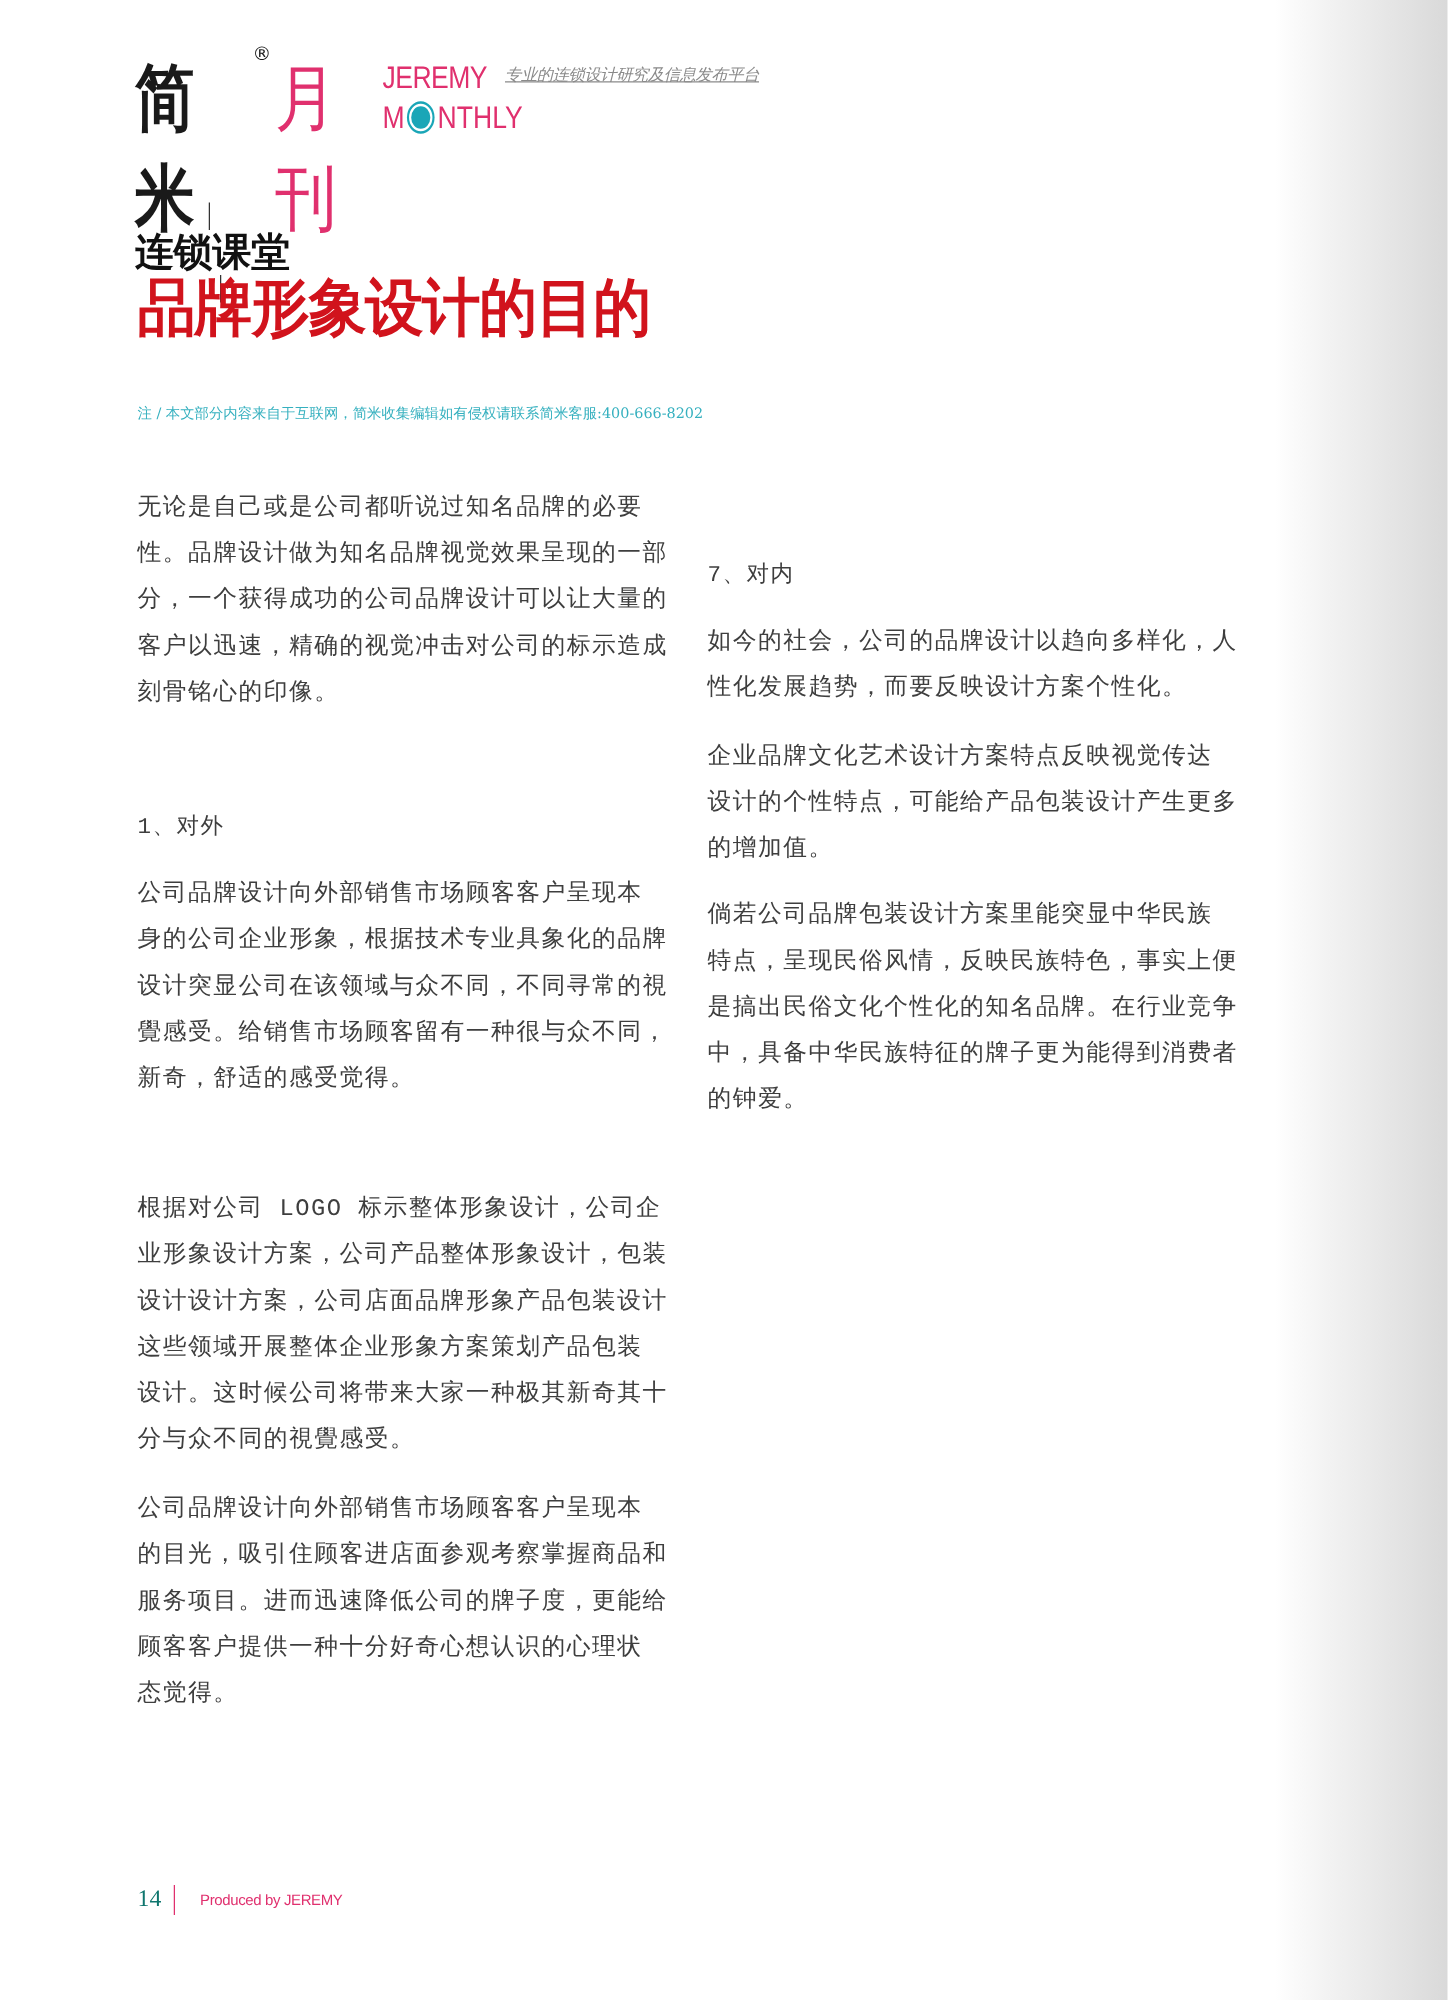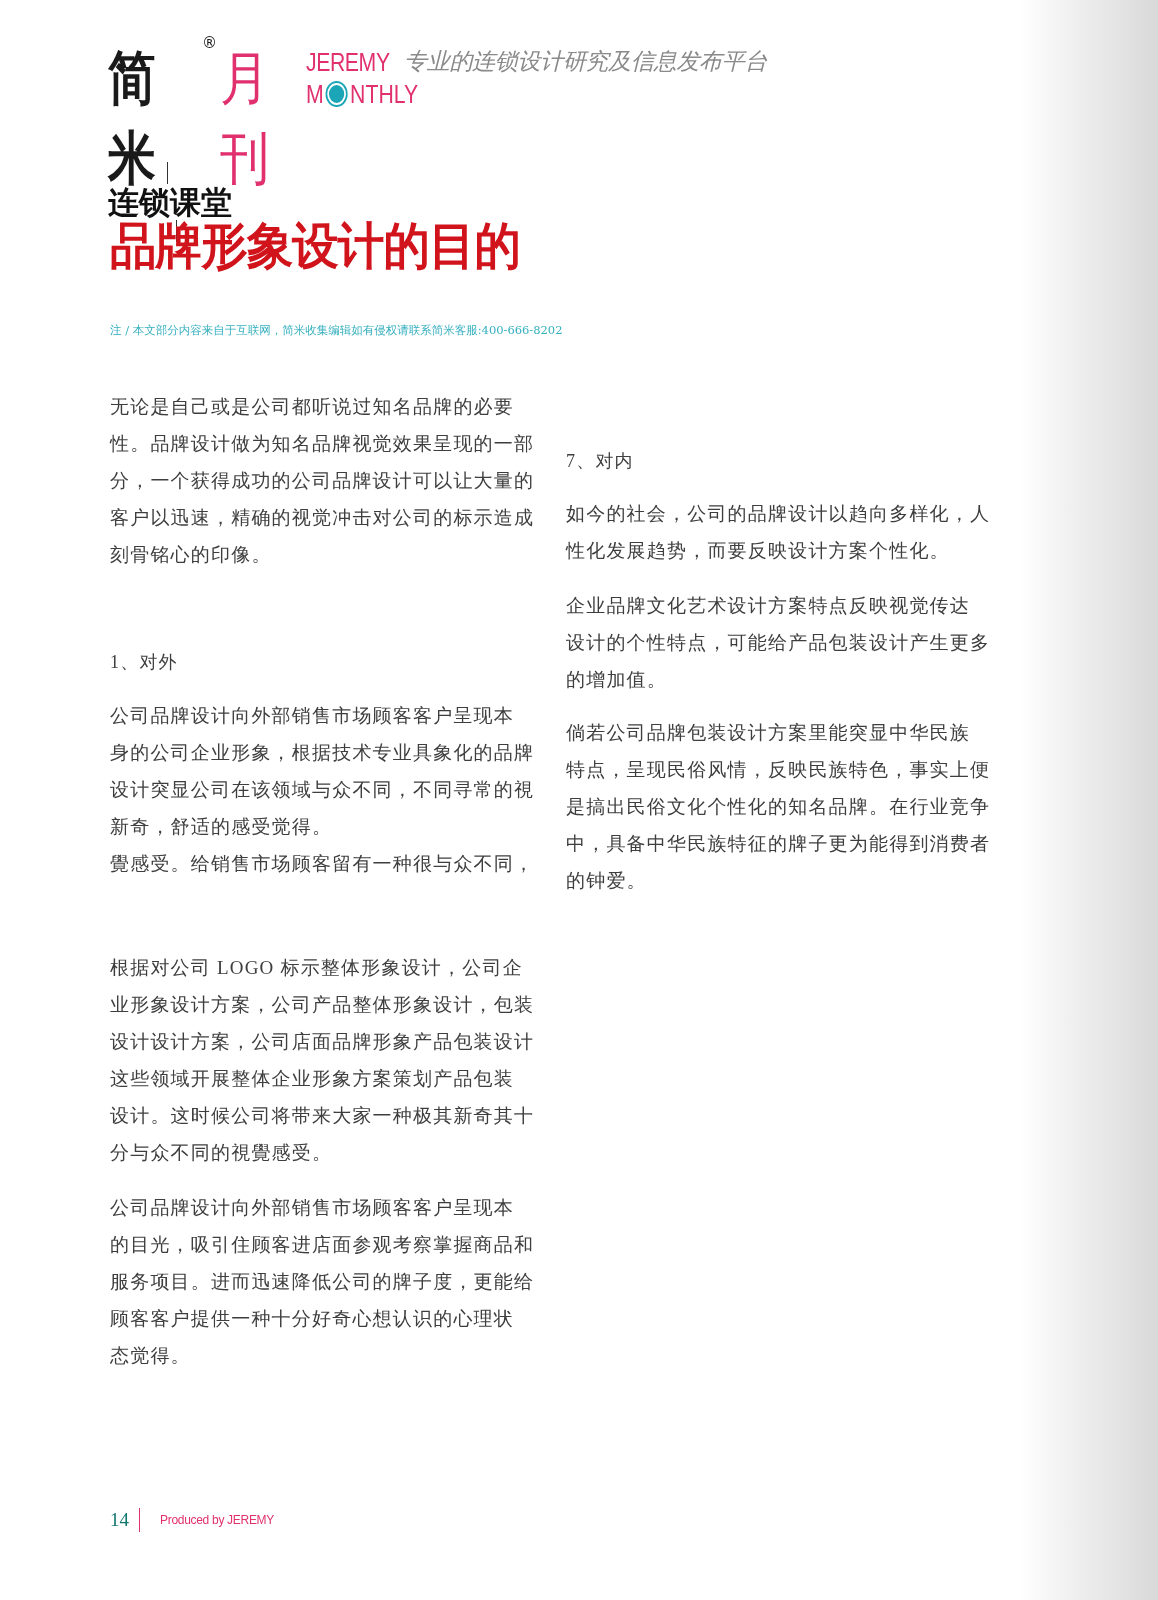--- a/index.html
+++ b/index.html
@@ -10,31 +10,31 @@
     color: #3a3a3a;
   }
   .abs { position: absolute; }
   
   .logo-jm { left: 108px; top: 38px; font-size: 58px; font-weight: bold; color: #1a1a1a; letter-spacing: -4px; line-height: 80px; font-family: "DejaVu Sans", sans-serif; transform: scaleX(0.82); transform-origin: left; }
   .logo-reg { left: 202px; top: 34px; font-size: 15px; color: #1a1a1a; line-height: 18px; }
   .logo-yk { left: 220px; top: 38px; font-size: 58px; color: #e0306e; line-height: 80px; letter-spacing: -4px; transform: scaleX(0.85); transform-origin: left; }
   .logo-jeremy { left: 306px; top: 48px; font-size: 25px; color: #e0306e; font-family: "Liberation Sans", sans-serif; line-height: 28px; letter-spacing: -0.5px; transform: scaleX(0.85); transform-origin: left; }
   .logo-monthly { left: 306px; top: 80px; font-size: 25px; color: #e0306e; font-family: "Liberation Sans", sans-serif; line-height: 28px; display: flex; align-items: center; transform: scaleX(0.85); transform-origin: left; }
   .logo-dot { display: inline-block; width: 18px; height: 18px; border-radius: 50%; background: #1aa6b7; border: 2px solid #fff; box-shadow: 0 0 0 2px #1aa6b7; margin: 0 5px 0 4px; }
-  .tagline { left: 404px; top: 48px; font-size: 23px; color: #8a8a8a; line-height: 26px; font-style: italic; letter-spacing: -0.3px; }
+  .tagline { left: 404px; top: 48px; font-size: 13px; color: #8a8a8a; line-height: 26px; font-style: italic; letter-spacing: -0.3px; text-decoration: underline; }
 
   
   .section-label { left: 108px; top: 162px; font-size: 31px; font-weight: bold; color: #111; line-height: 36px; font-family: "DejaVu Serif", serif; display: flex; align-items: center; flex-direction: column; }
   .section-label .bar { display: inline-block; width: 1px; height: 22px; background: #333; margin: 0 12px 0 6px; }
   .section-label .bar.right { margin: 0 0 0 12px; }
   .title { left: 110px; top: 210px; font-size: 50px; font-weight: bold; color: #d1131c; line-height: 72px; letter-spacing: -1px; font-family: "DejaVu Serif", serif; transform: scaleX(0.93); transform-origin: left; }
   .note { left: 110px; top: 322px; font-size: 11.5px; color: #35b0bf; line-height: 16px; font-family: "DejaVu Serif", serif; }
 
   
-  .col { position: absolute; font-size: 19px; line-height: 37px; color: #3e3e3e; font-family: Liberation Serif, serif; letter-spacing: 1.2px; text-align: justify; }
+  .col { position: absolute; font-size: 19px; line-height: 37px; color: #3e3e3e; font-family: Liberation Mono, monospace; letter-spacing: 1.2px; text-align: justify; }
   .col p { margin: 0; }
   .left { left: 110px; width: 430px; }
   .right { left: 566px; width: 430px; }
   .heading { font-size: 18px; }
 
   
   .footer { left: 110px; top: 1508px; display: flex; align-items: center; line-height: 24px; }
   .page-num { font-size: 19px; color: #0f766e; font-family: "Liberation Serif", serif; margin-right: 10px; }
   .produced { font-size: 12px; color: #e0306e; font-family: "Liberation Sans", sans-serif; border-left: 1px solid #e0306e; padding-left: 20px; letter-spacing: -0.3px; }
 </style>
@@ -71,22 +71,22 @@
   <p>客户以迅速，精确的视觉冲击对公司的标示造成</p>
   <p>刻骨铭心的印像。</p>
 </div>
 
 <div class="col left heading" style="top:644px;">1、对外</div>
 
 <div class="col left" style="top:697px;">
   <p>公司品牌设计向外部销售市场顾客客户呈现本</p>
   <p>身的公司企业形象，根据技术专业具象化的品牌</p>
   <p>设计突显公司在该领域与众不同，不同寻常的視</p>
+  <p>覺感受。给销售市场顾客留有一种很与众不同，</p>
   <p>新奇，舒适的感受觉得。</p>
-  <p>覺感受。给销售市场顾客留有一种很与众不同，</p>
 </div>
 
 <div class="col left" style="top:949px;">
   <p>根据对公司 LOGO 标示整体形象设计，公司企</p>
   <p>业形象设计方案，公司产品整体形象设计，包装</p>
   <p>设计设计方案，公司店面品牌形象产品包装设计</p>
   <p>这些领域开展整体企业形象方案策划产品包装</p>
   <p>设计。这时候公司将带来大家一种极其新奇其十</p>
   <p>分与众不同的視覺感受。</p>
 </div>

